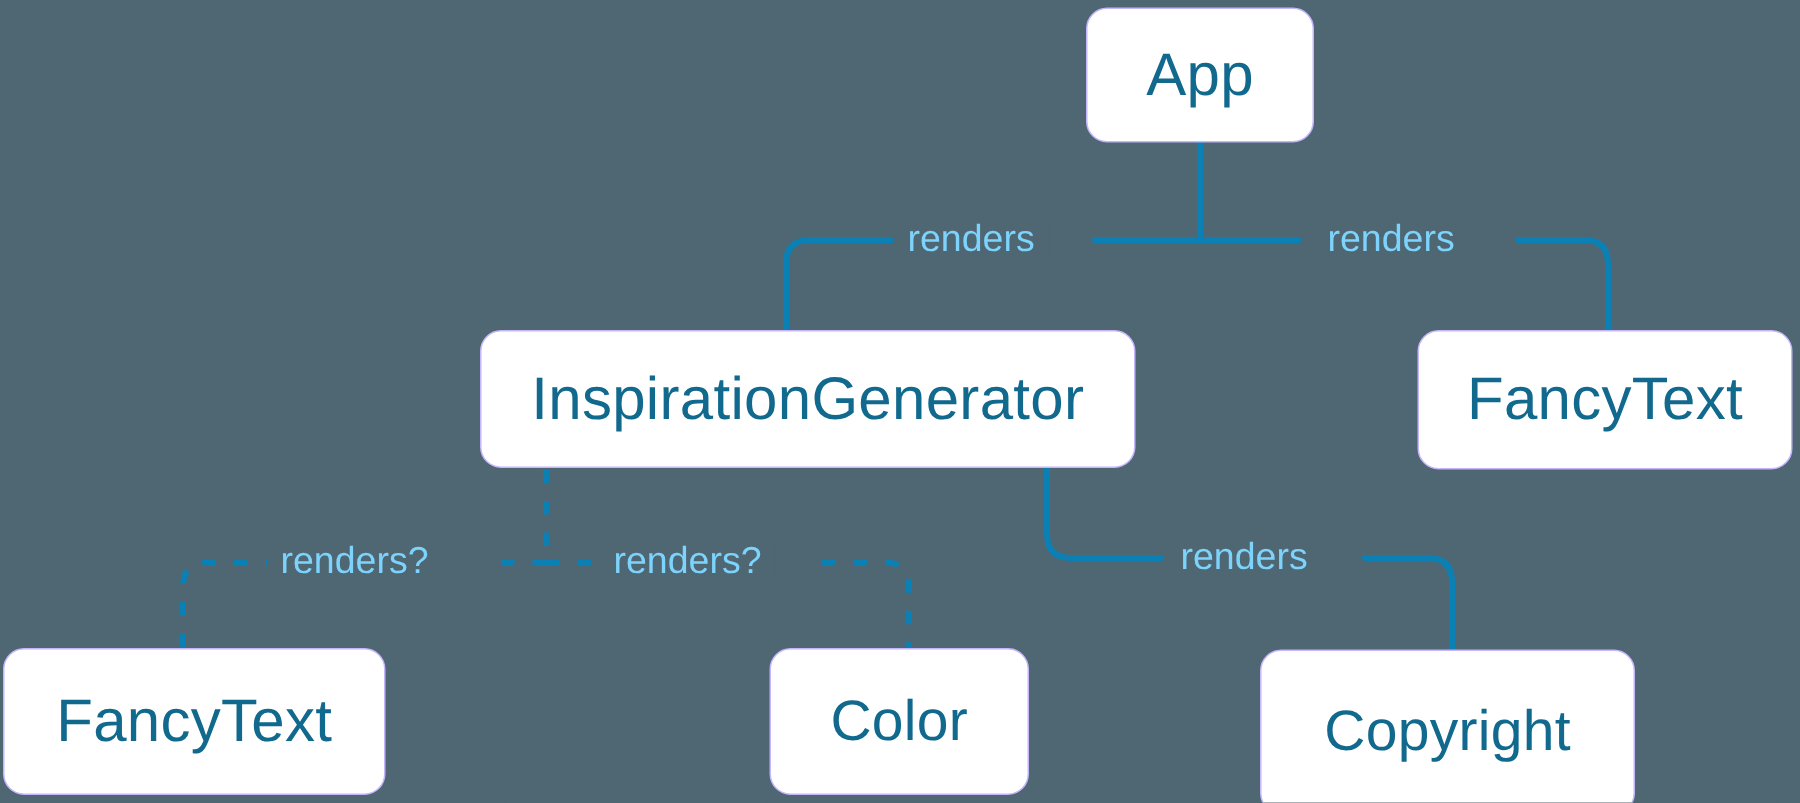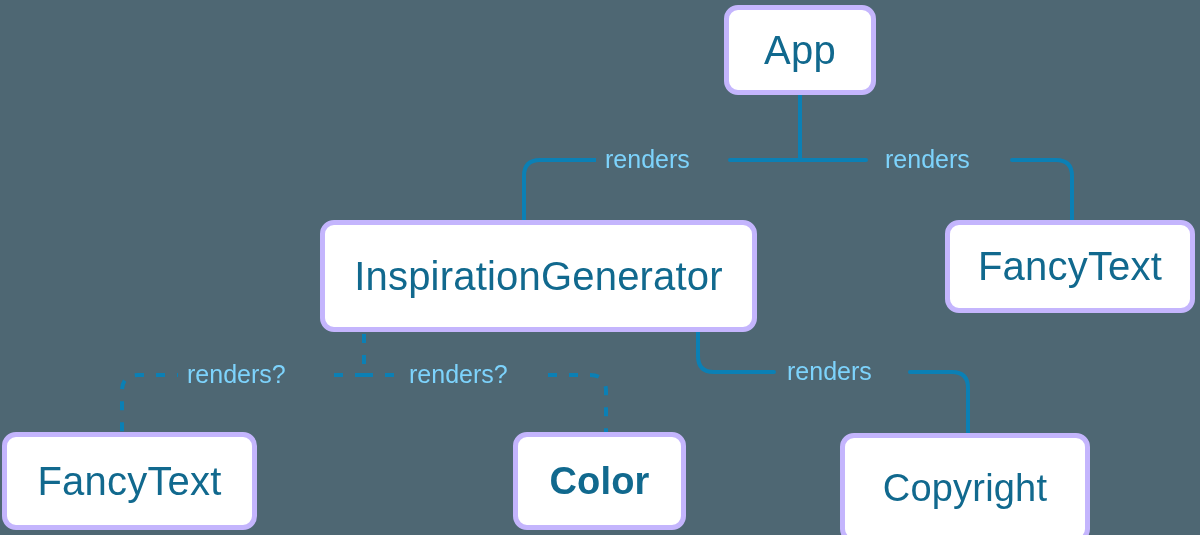--- a/index.html
+++ b/index.html
@@ -22,39 +22,39 @@
     position: absolute;
     left: 0;
     top: 0;
     width: 1200px;
     height: 535px;
   }
   .node-box {
     position: absolute;
     box-sizing: border-box;
     background: #ffffff;
-    border: 5px solid #c4b5fd;
+    border: 1px solid #c4b5fd;
     border-radius: 14px;
     display: flex;
     align-items: center;
     justify-content: center;
     z-index: 5;
   }
   .node-label {
     color: #11698e;
     font-family: "Liberation Sans", sans-serif;
     font-weight: 400;
     letter-spacing: 0.2px;
     white-space: nowrap;
   }
   .node-app .node-label { font-size: 40px; }
   .node-inspiration .node-label { font-size: 40px; }
   .node-fancytext-right .node-label { font-size: 40px; }
   .node-fancytext-left .node-label { font-size: 40px; }
-  .node-color .node-label { font-size: 38px; font-weight: bold; }
+  .node-color .node-label { font-size: 38px; }
   .node-copyright .node-label { font-size: 38px; }
 
   .edge-label {
     position: absolute;
     color: #7dd3fc;
     font-family: "Liberation Sans", sans-serif;
     font-size: 25px;
     line-height: 1;
     white-space: nowrap;
     z-index: 6;
@@ -91,21 +91,21 @@
   <div class="edge-label" style="left:178px; top:362px;">renders?</div>
 
   <div class="edge-label" style="left:400px; top:362px;">renders?</div>
 
   <div class="edge-label" style="left:778px; top:359px;">renders</div>
 
   <div class="node-box node-app" style="left:724px; top:5px; width:152px; height:90px;">
     <span class="node-label">App</span>
   </div>
 
-  <div class="node-box node-inspiration" style="left:320px; top:220px; width:437px; height:112px;">
+  <div class="node-box node-inspiration" style="left:320px; top:220px; width:437px; height:92px;">
     <span class="node-label">InspirationGenerator</span>
   </div>
 
   <div class="node-box node-fancytext-right" style="left:945px; top:220px; width:250px; height:93px;">
     <span class="node-label">FancyText</span>
   </div>
 
   <div class="node-box node-fancytext-left" style="left:2px; top:432px; width:255px; height:98px;">
     <span class="node-label">FancyText</span>
   </div>

